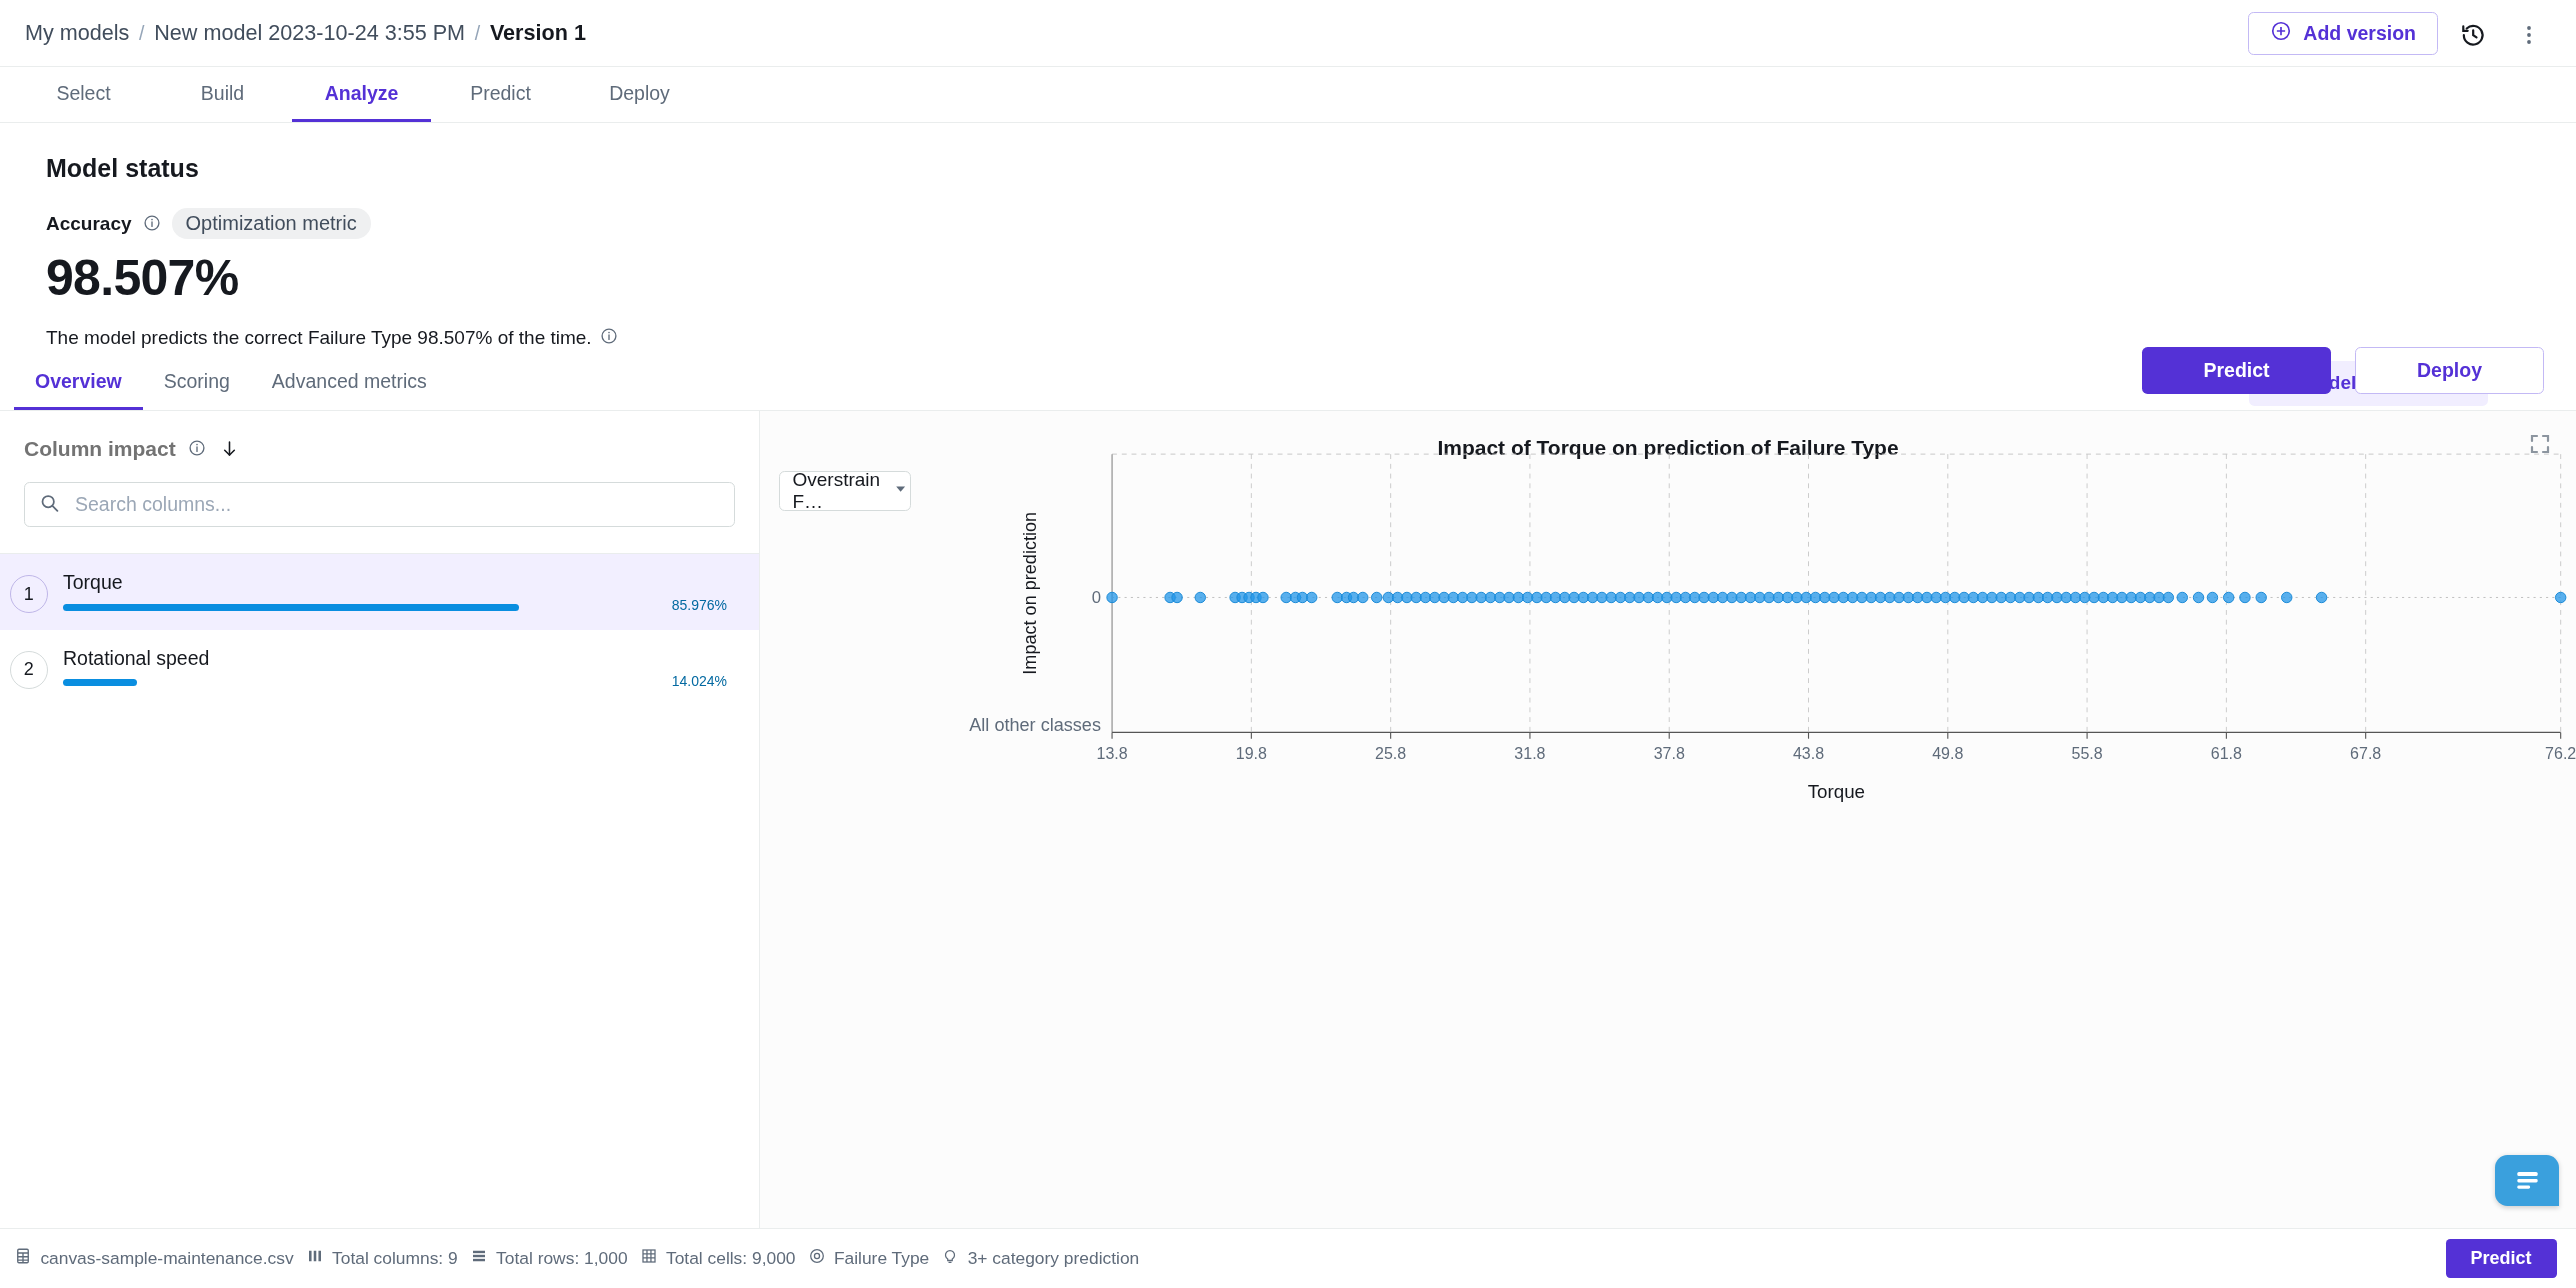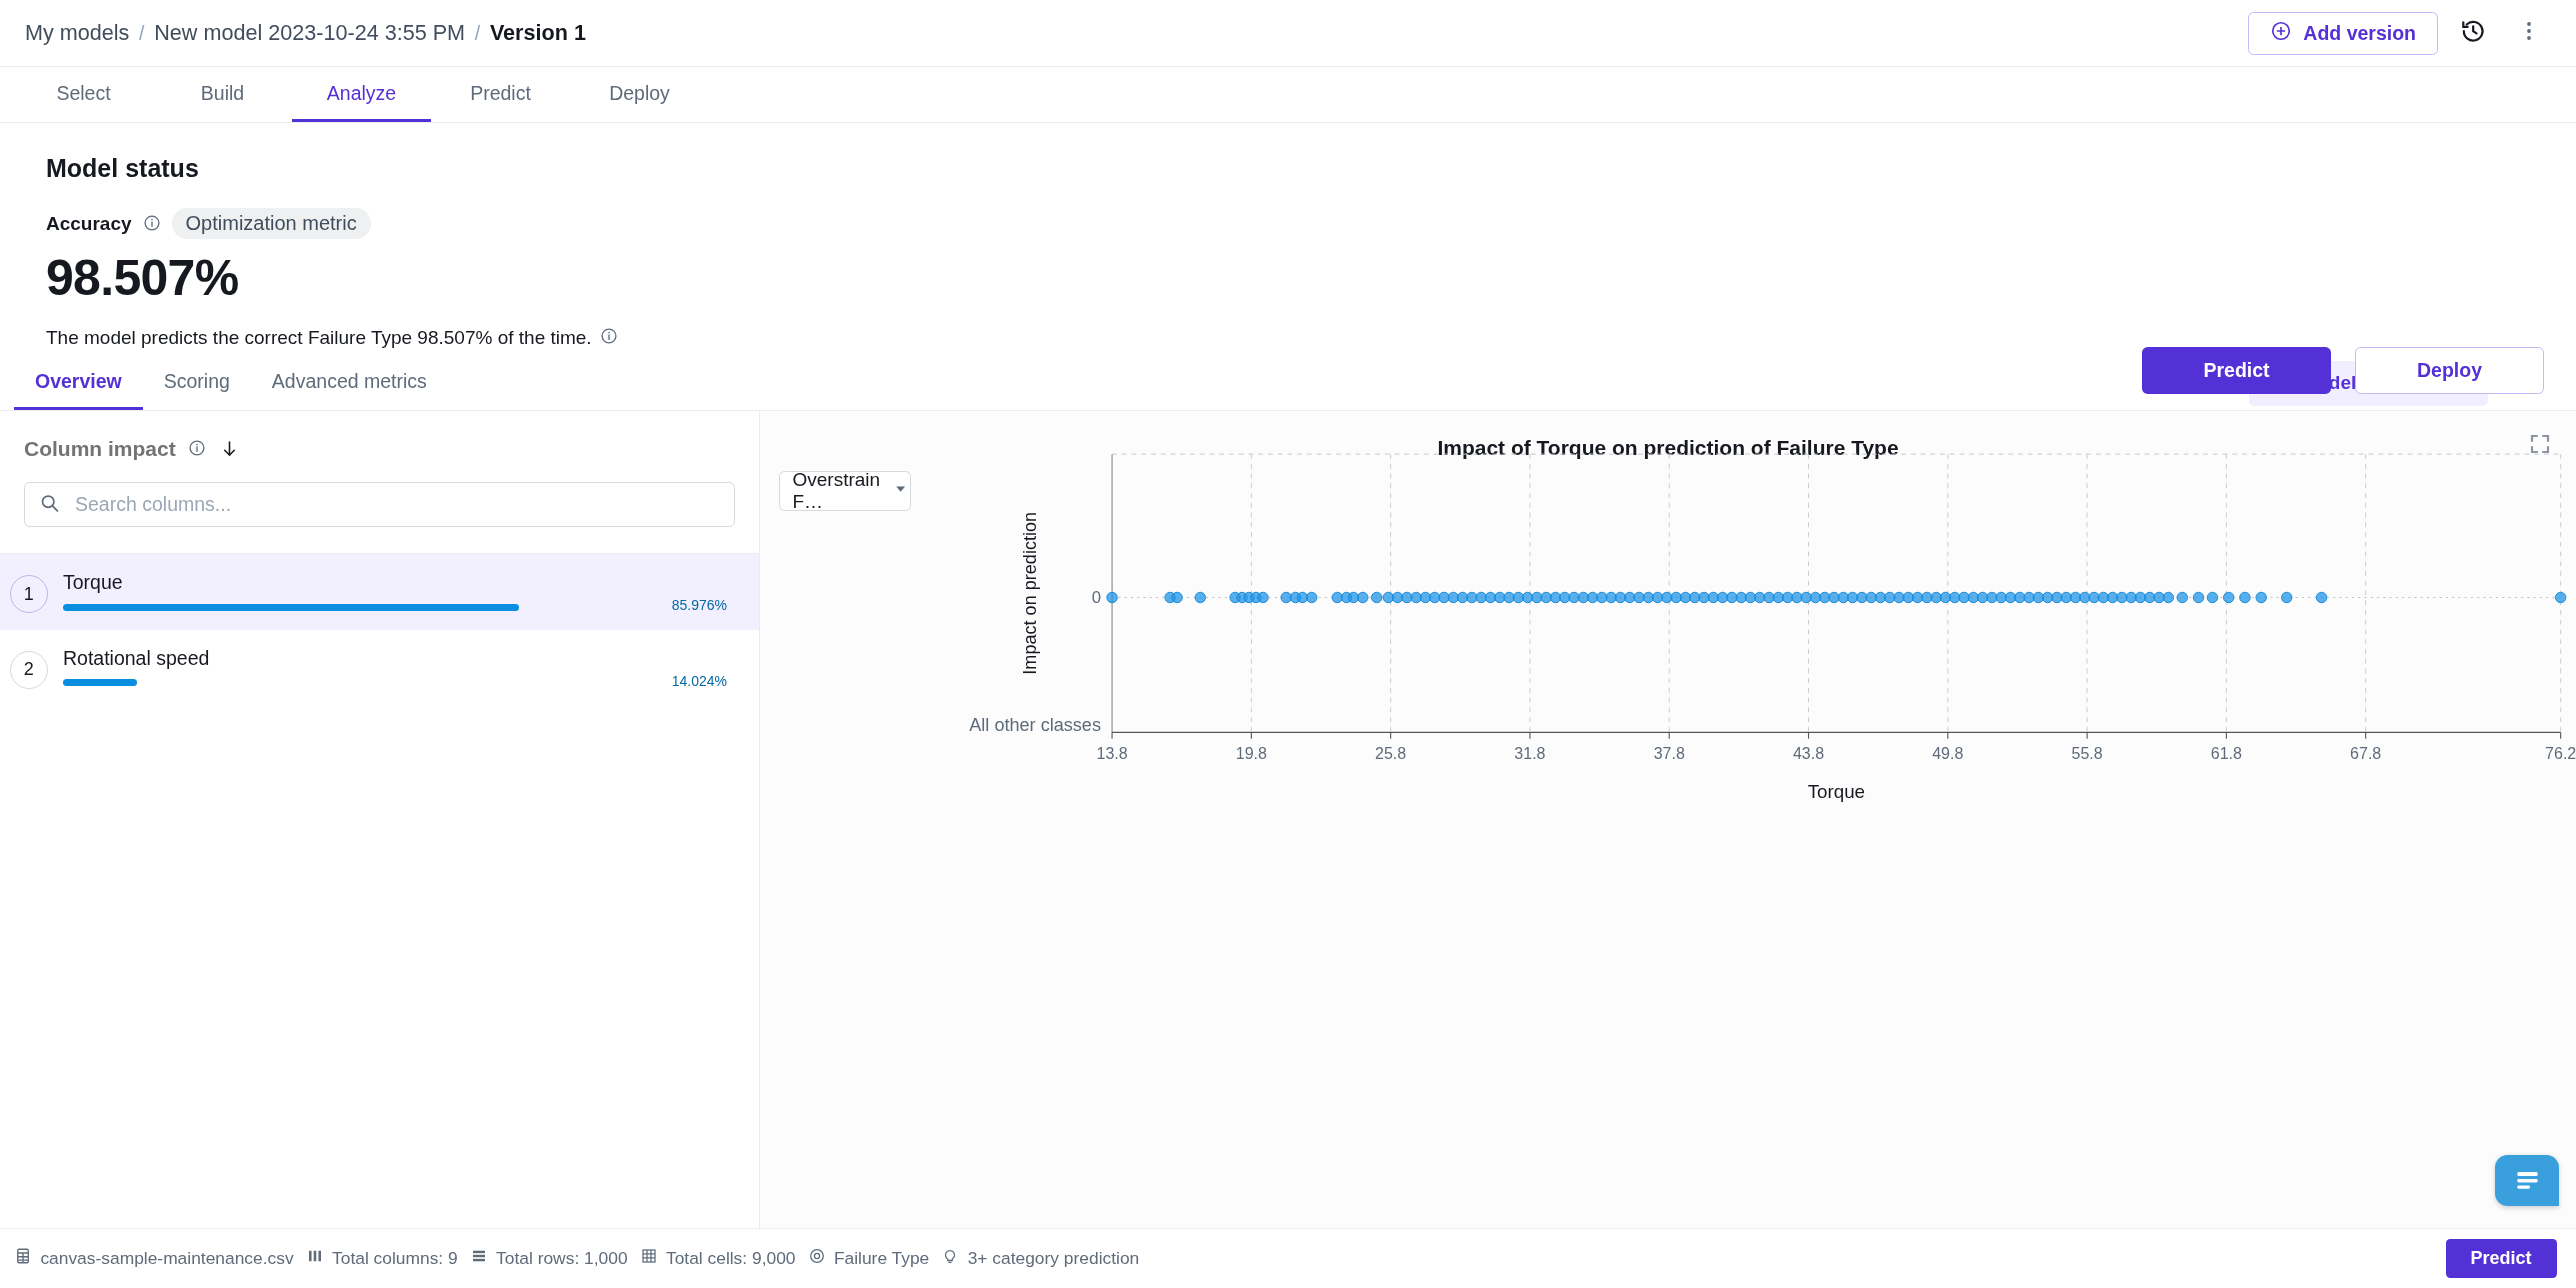--- a/index.html
+++ b/index.html
@@ -18,21 +18,21 @@
     display: flex; align-items: center; justify-content: space-between;
     padding: 0 28px 0 25px;
     border-bottom: 1.4px solid #eaeded;
     background: #fff;
   }
   .crumbs { display: flex; align-items: center; gap: 9.7px; font-size: 21.6px; }
   .crumb-link { color: #414d5c; cursor: pointer; }
   .crumb-sep { color: #95a5b8; font-size: 19.5px; }
   .crumb-current { color: #16191f; font-weight: 700; }
 
-  .top-actions { display: flex; align-items: flex-start; gap: 16px; }
+  .top-actions { display: flex; align-items: flex-end; gap: 16px; }
   .btn-addversion {
     display: flex; align-items: center; gap: 11px;
     height: 43px; padding: 0 21px;
     border: 1.4px solid #c3b9f5; border-radius: 5.6px;
     background: #fff; color: #5431d6;
     font-size: 19.5px; font-weight: 700; cursor: pointer;
   }
   .icon-btn { width: 39px; height: 39px; display: flex; align-items: center; justify-content: center; cursor: pointer; border-radius: 4.2px; }
 
   
@@ -42,21 +42,21 @@
     border-bottom: 1.4px solid #eaeded;
     padding-left: 14px;
     background: #fff;
   }
   .navtab {
     display: flex; align-items: center; justify-content: center;
     min-width: 139px; padding: 0 22px;
     font-size: 19.5px; color: #5f6b7a; cursor: pointer;
     border-bottom: 3.5px solid transparent;
   }
-  .navtab.active { color: #5431d6; font-weight: 400; border-bottom-color: #5431d6; }
+  .navtab.active { color: #5431d6; font-weight: 700; border-bottom-color: #5431d6; }
 
   
   .statuswrap { position: relative; flex: none; padding: 31px 28px 7px 46px; }
   .status-title { font-size: 25px; font-weight: 700; color: #16191f; }
   .metric-row { display: flex; align-items: center; gap: 11px; margin-top: 25px; }
   .metric-name { font-size: 19px; font-weight: 700; color: #16191f; }
   .pill {
     background: #eff0f1; color: #414d5c;
     font-size: 20px; border-radius: 15.3px; padding: 4.2px 14px;
   }

